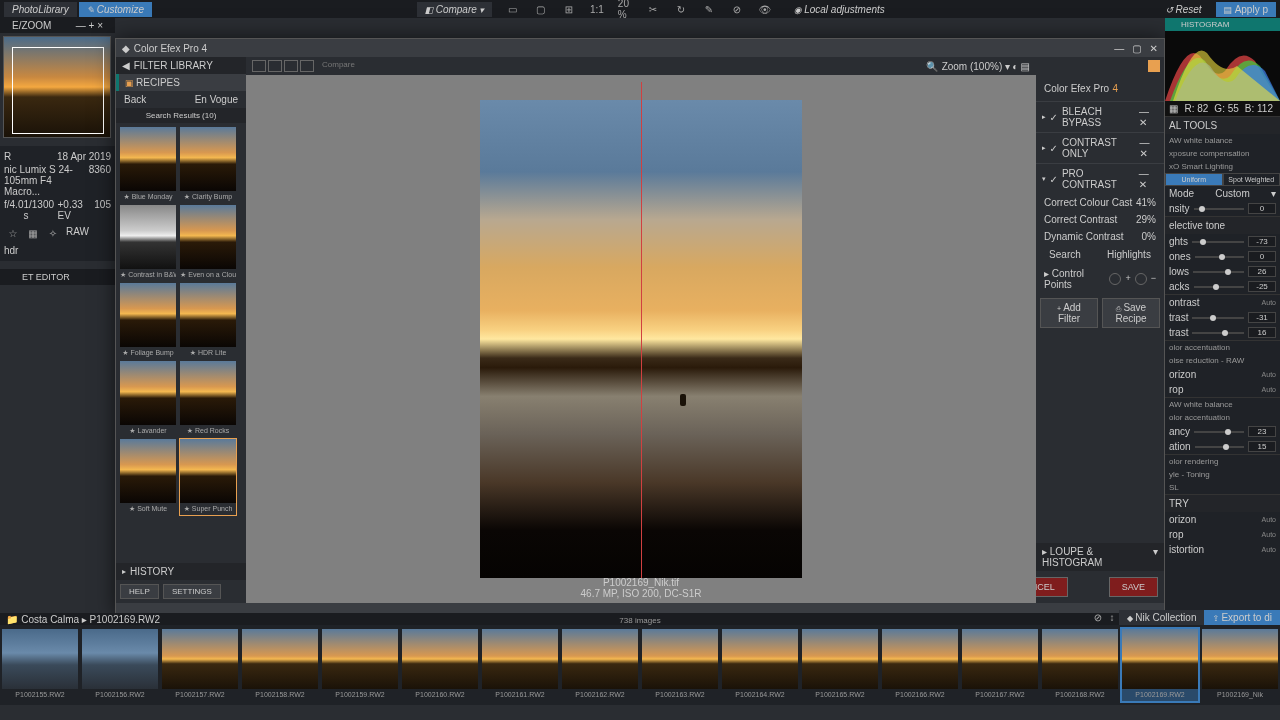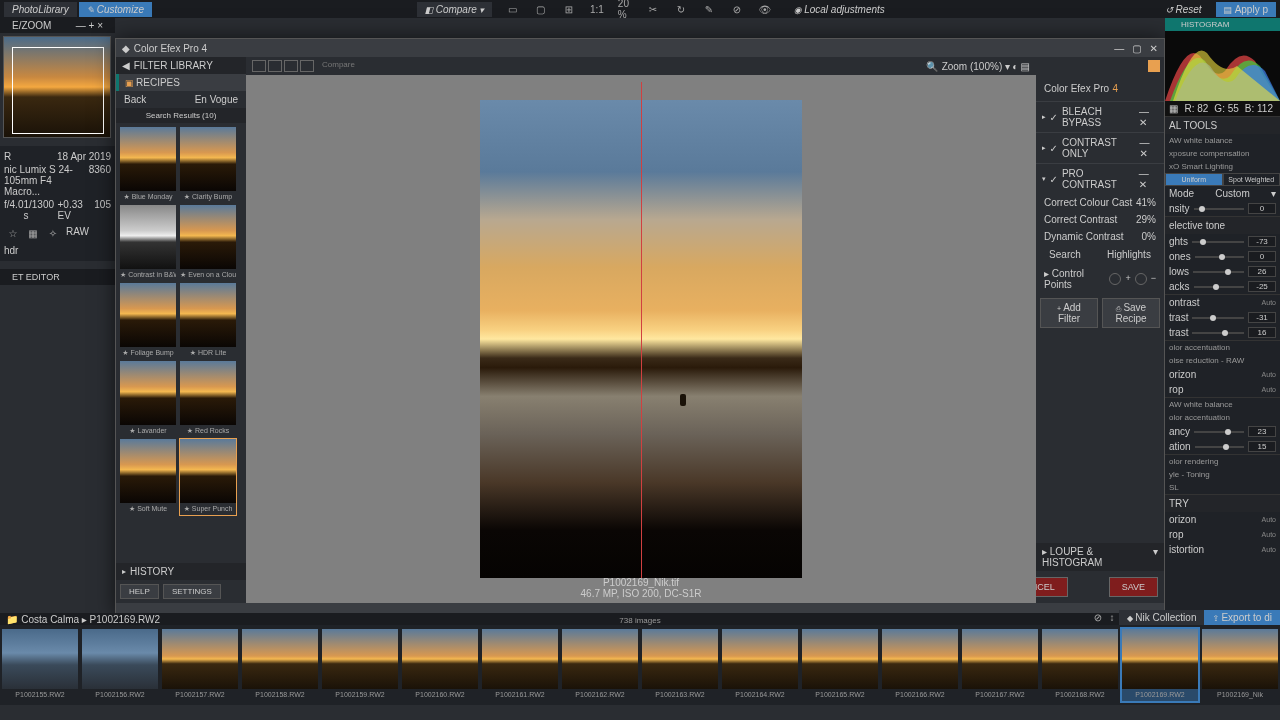--- a/index.html
+++ b/index.html
@@ -13,21 +13,21 @@
 .topbar-right{display:flex;gap:6px;align-items:center;}
 .apply-btn{background:#3a7ab8;padding:2px 8px;font-size:9px;}
 
 .zoom-panel{position:absolute;left:0;top:18px;width:115px;}
 .zoom-header{background:#1a1c20;padding:2px 12px;font-size:8px;display:flex;justify-content:space-between;}
 .zoom-thumb{width:108px;height:102px;margin:3px;border:1px solid #555;background:linear-gradient(180deg,#4a6b8a 0%,#c88840 40%,#f4a840 50%,#3a2810 60%,#1a1208 100%);position:relative;}
 .zoom-thumb::after{content:'';position:absolute;top:10px;left:8px;width:90px;height:85px;border:1px solid #fff;}
 .meta-panel{background:#1f2227;padding:4px;margin-top:8px;}
 .meta-row{display:flex;justify-content:space-between;font-size:8px;padding:1px 0;color:#999;}
 .icon-row{display:flex;gap:6px;padding:4px 2px;}
-.preset-header{background:#1a1c20;padding:3px 12px;font-size:9px;margin-top:8px;}
+.preset-header{background:#1a1c20;padding:3px 22px;font-size:9px;margin-top:8px;}
 
 
 .plugin-window{position:absolute;left:115px;top:38px;width:1050px;height:578px;background:#3a3d42;border:1px solid #555;box-shadow:0 0 20px rgba(0,0,0,0.6);}
 .plugin-titlebar{height:18px;background:#3a3d42;display:flex;align-items:center;padding:0 6px;justify-content:space-between;}
 .plugin-titlebar .title{display:flex;gap:4px;align-items:center;font-size:9px;}
 .plugin-titlebar .winbtns{display:flex;gap:8px;}
 .plugin-menubar{height:14px;background:#fff;padding:0 6px;}
 .plugin-menubar span{color:#333;font-size:9px;}
 .plugin-body{display:flex;height:546px;}
 

